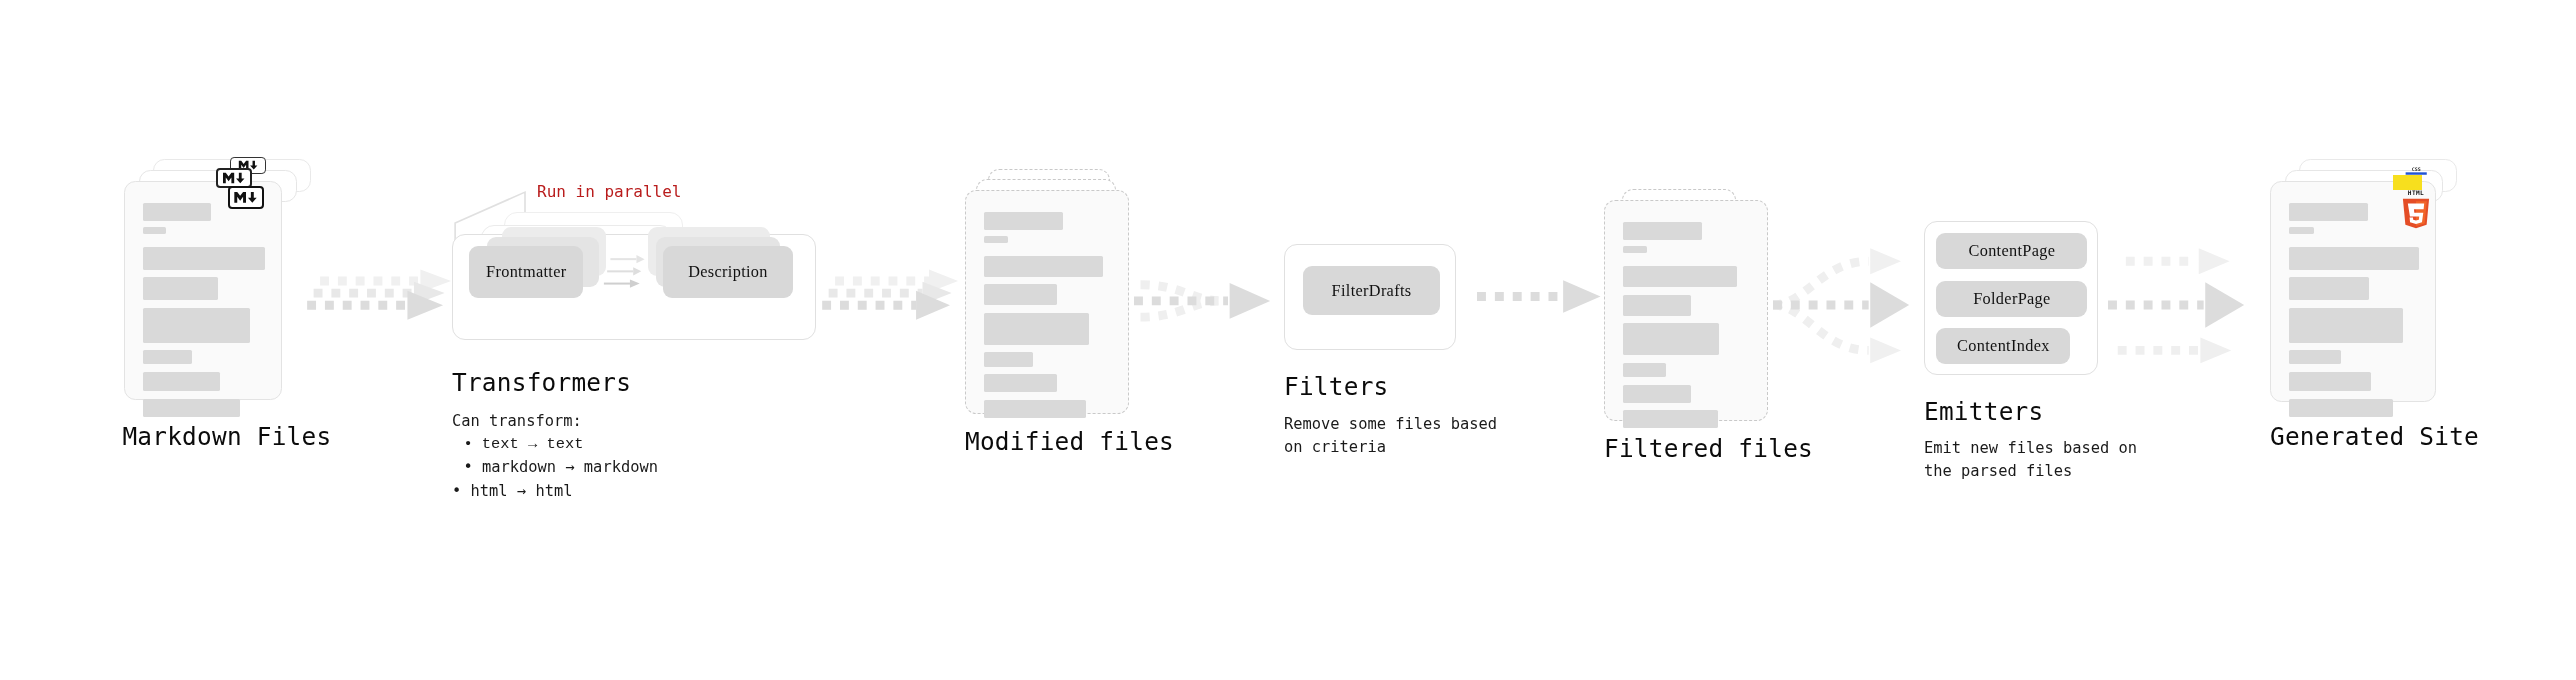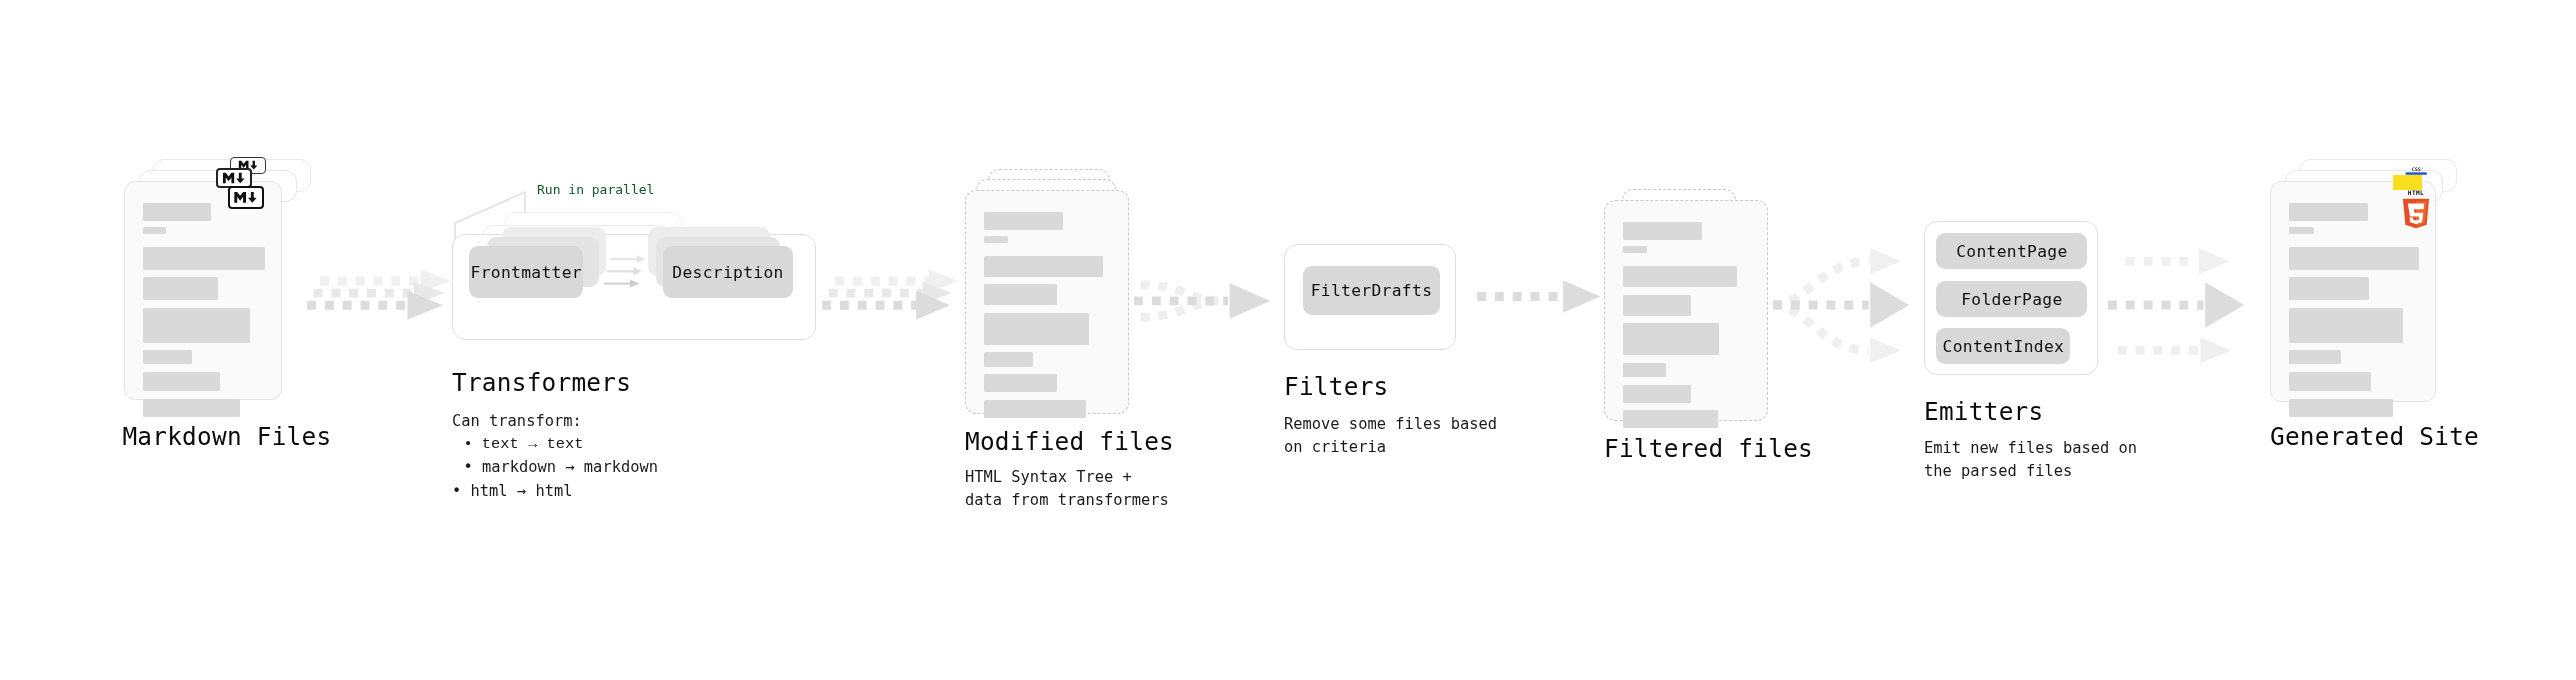--- a/index.html
+++ b/index.html
@@ -41,21 +41,21 @@
     box-sizing:border-box;background:#fff;display:flex;align-items:center;justify-content:center;
   }
   .md-badge svg{display:block;}
   
   .html5{position:absolute;width:36px;height:41px;}
   .js-badge{position:absolute;width:29px;height:14.6px;background:#f7df1e;}
 
   
   .group{
     position:absolute;box-sizing:border-box;
-    border:1.3px solid #e0e0e0;border-radius:13px;background:#ffffff;
+    border:1.3px solid #e0e0e0;border-radius:13px;background:#ffffff;font-family:Liberation Serif, serif;
   }
   .chip{
     position:absolute;box-sizing:border-box;
     background:#d8d8d8;border-radius:9px;
     display:flex;align-items:center;justify-content:center;
     font-size:16.3px;letter-spacing:0.02em;color:#111;white-space:nowrap;
   }
   .chip.ghost1{background:#e4e4e4;}
   .chip.ghost2{background:#ececec;}
 
@@ -63,21 +63,21 @@
   .title{
     position:absolute;white-space:nowrap;
     font-size:24.4px;letter-spacing:0.01em;color:#0b0b0b;
   }
   .sub{
     position:absolute;white-space:pre;
     font-size:15.4px;line-height:1.52;color:#1a1a1a;
   }
   .hint{
     position:absolute;white-space:nowrap;
-    font-size:13px;color:#14532d;
+    font-size:16px;color:#b91c1c;
   }
   .bullets{position:absolute;font-size:15.4px;line-height:1.52;color:#1a1a1a;white-space:pre;}
 
   
   .conn{position:absolute;}
   svg{overflow:visible;}
 </style>
 </head>
 <body>
 
@@ -210,22 +210,20 @@
           <div class="ln w100" style="height:21px;width:93%;"></div>
           <div class="ln" style="height:21px;width:57%;"></div>
           <div class="ln" style="height:32.5px;width:82%;"></div>
           <div class="ln" style="height:14.6px;width:38%;"></div>
           <div class="ln" style="height:18px;width:57%;"></div>
           <div class="ln" style="height:18px;width:80%;"></div>
         </div>
       </div>
     </div>
     <div class="title" style="left:0px;top:258px;">Modified files</div>
-    <div class="sub" style="left:0px;top:297px;">HTML Syntax Tree +
-data from transformers</div>
   </div>
 
   <div class="conn" style="left:1134px;top:260px;">
     <svg width="154" height="98" viewBox="0 0 190 120">
       <g fill="none" stroke-width="11" stroke-dasharray="11 11">
         <path d="M8 30 C60 30 70 50 110 50" stroke="#efefef"></path>
         <path d="M8 70 C60 70 70 50 110 50" stroke="#efefef"></path>
         <line x1="0" y1="50" x2="116" y2="50" stroke="#dcdcdc"></line>
       </g>
       <path d="M118 28 L168 50 L118 72 Z" fill="#dcdcdc"></path>

